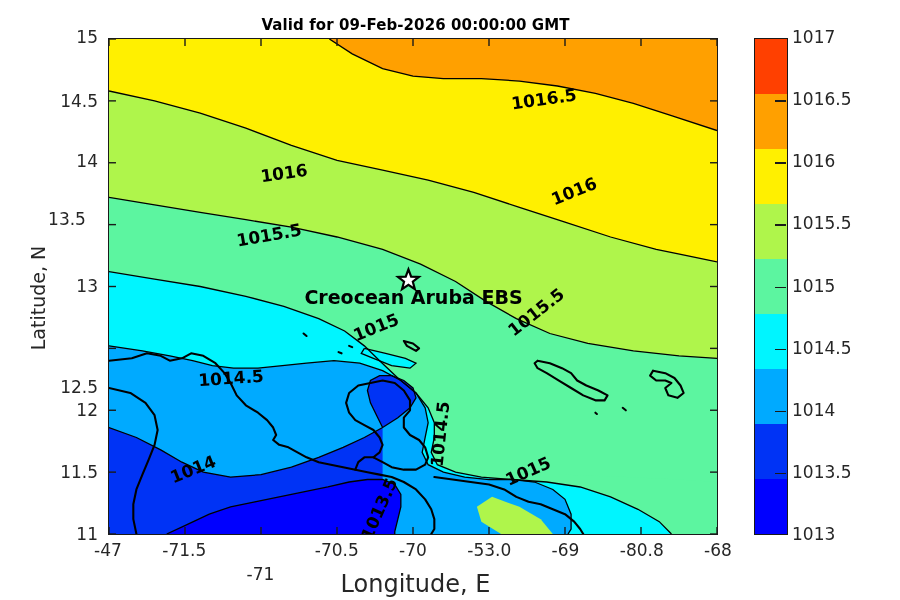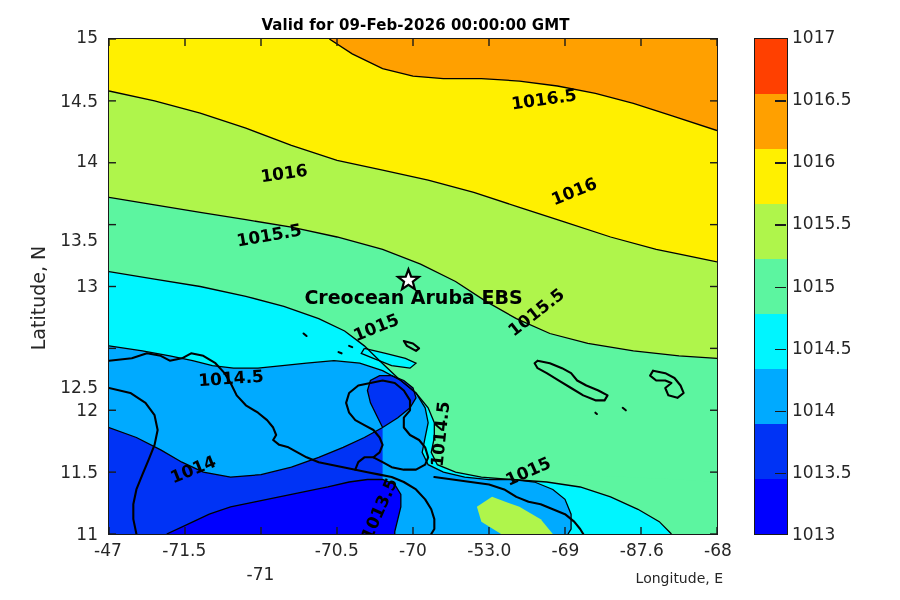--- a/index.html
+++ b/index.html
@@ -14,22 +14,22 @@
   #plot{position:absolute;left:108px;top:38px;width:610px;height:497px;
         border:1.6px solid #1a1a1a;box-sizing:border-box;overflow:hidden;background:#fff;}
   #plot svg{display:block;width:100%;height:100%;}
 
   
   .xtick{position:absolute;font-size:17px;color:#262626;text-align:center;
          width:80px;transform:translateX(-40px);top:540px;}
   .ytick{position:absolute;font-size:17px;color:#262626;text-align:right;
          width:62px;right:auto;left:36px;transform:translateY(-11px);}
 
-  .xlabel{position:absolute;left:108px;top:570px;width:615px;text-align:right;
-          font-size:14px;color:#262626;}
+  .xlabel{position:absolute;left:108px;top:570px;width:615px;text-align:center;
+          font-size:24px;color:#262626;}
   .ylabel{position:absolute;left:-92px;top:287px;width:260px;text-align:center;
           font-size:19px;color:#262626;transform:rotate(-90deg);transform-origin:50% 50%;}
 
   
   #cbar{position:absolute;left:754px;top:38px;width:34px;height:497px;
         border:1.4px solid #1a1a1a;box-sizing:border-box;}
   .cband{width:100%;}
   .cbtick{position:absolute;left:792px;font-size:17px;color:#262626;
           transform:translateY(-11px);white-space:nowrap;}
   .cbnotch{position:absolute;left:775px;width:11px;height:1.6px;background:#1a1a1a;}
@@ -153,30 +153,30 @@
   </div>
 
   <div id="xticks">
       <div class="xtick" style="left: 108px;">-47</div>
       <div class="xtick" style="left: 184.25px;">-71.5</div>
       <div class="xtick" style="left: 260.5px; margin-top: 24px;">-71</div>
       <div class="xtick" style="left: 336.75px;">-70.5</div>
       <div class="xtick" style="left: 413px;">-70</div>
       <div class="xtick" style="left: 489.25px;">-53.0</div>
       <div class="xtick" style="left: 565.5px;">-69</div>
-      <div class="xtick" style="left: 641.75px;">-87.6</div>
+      <div class="xtick" style="left: 641.75px;">-80.8</div>
       <div class="xtick" style="left: 718px; text-align: center;">-68</div>
     </div>
   <div id="yticks">
       <div class="ytick" style="top: 535px;">11</div>
       <div class="ytick" style="top: 472.875px;">11.5</div>
       <div class="ytick" style="top: 410.75px;">12</div>
       <div class="ytick" style="top: 348.625px; margin-top: 39px;">12.5</div>
       <div class="ytick" style="top: 286.5px;">13</div>
-      <div class="ytick" style="top: 241px;">13.5</div>
+      <div class="ytick" style="top: 220px; text-align: center;">13.5</div>
       <div class="ytick" style="top: 162.25px;">14</div>
       <div class="ytick" style="top: 86px; margin-top: 16px;">14.5</div>
       <div class="ytick" style="top: 38px;">15</div>
     </div>
 
   <div class="xlabel">Longitude, E</div>
   <div class="ylabel">Latitude, N</div>
 
   <div id="cbar">
       <div class="cband" style="height: 11.1111%; background: rgb(255, 64, 0);"></div>

